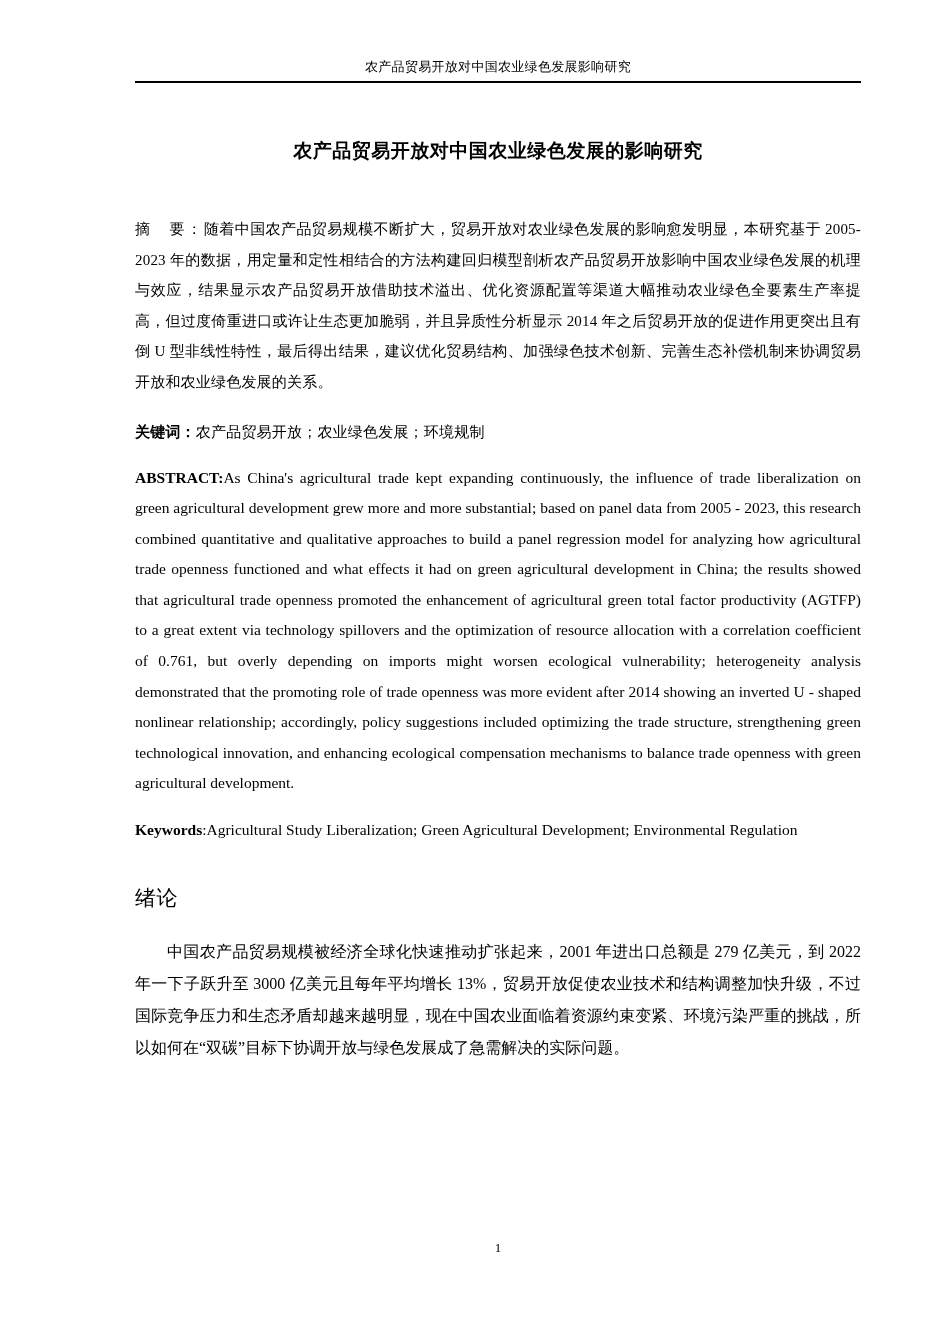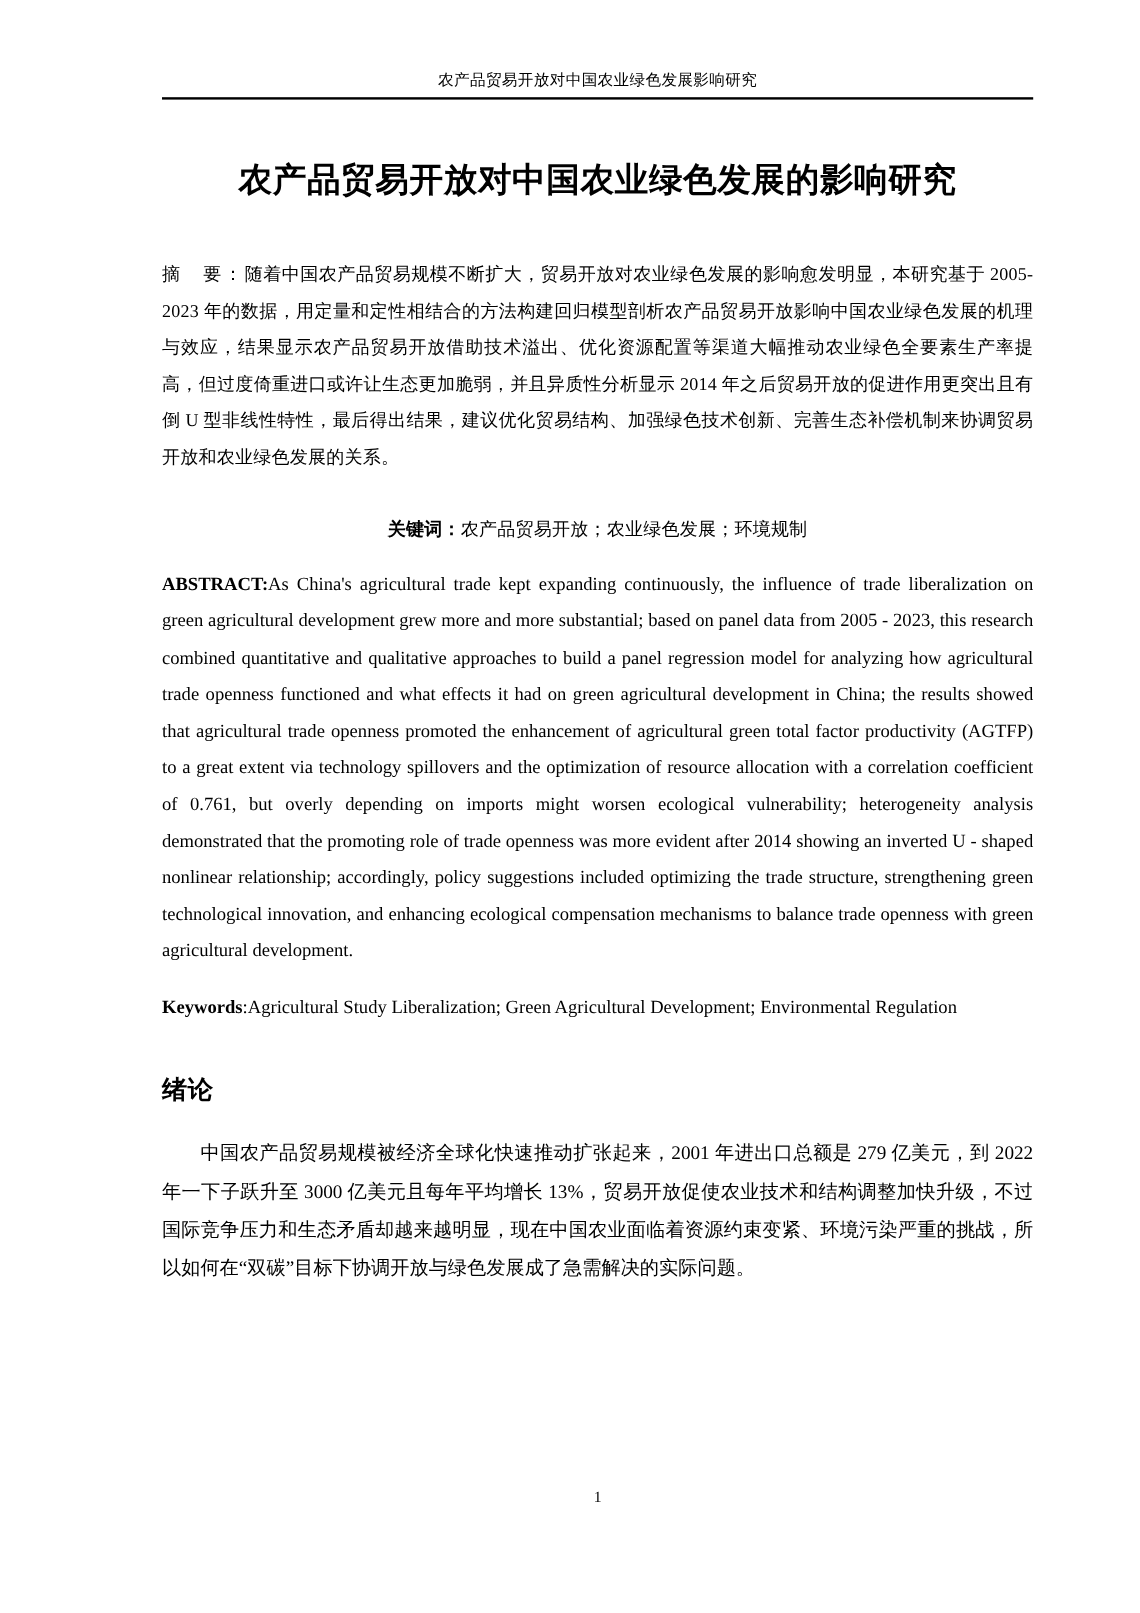--- a/index.html
+++ b/index.html
@@ -50,21 +50,21 @@
     position: absolute;
     left: 135px;
     top: 112px;
     width: 726px;
   }
 
   
   .cn-title {
     font-family: "DejaVu Sans", "Liberation Sans", sans-serif;
     font-weight: bold;
-    font-size: 28px;
+    font-size: 19px;
     line-height: 40px;
     text-align: center;
     letter-spacing: 0.5px;
     margin-top: 18px;
     margin-bottom: 0;
   }
 
   
   .cn-abstract {
     font-family: "Liberation Serif", "DejaVu Serif", serif;
@@ -77,23 +77,22 @@
   }
   .cn-abstract .lead {
     font-weight: normal;
     letter-spacing: 2px;
   }
 
   .cn-keywords {
     font-family: "Liberation Serif", "DejaVu Serif", serif;
     font-size: 15px;
     line-height: 30.5px;
-    margin-top: 30px;
+    margin-top: 20px;
     letter-spacing: 0.2px;
-    text-align: center;
   }
   .cn-keywords .lead {
     font-weight: bold;
   }
 
   
   .en-title {
     font-family: "Liberation Serif", "DejaVu Serif", serif;
     font-weight: bold;
     font-size: 20px;
@@ -119,21 +118,21 @@
     font-family: "Liberation Serif", "DejaVu Serif", serif;
     font-size: 15.5px;
     line-height: 30.6px;
     text-align: justify;
     margin-top: 0;
   }
 
   
   .section-heading {
     font-family: "DejaVu Sans", "Liberation Sans", sans-serif;
-    font-weight: bold;
+    font-weight: normal;
     font-size: 21px;
     line-height: 34px;
     margin-top: 36px;
     letter-spacing: 0.5px;
   }
 
   
   .body-para {
     font-family: "Liberation Serif", "DejaVu Serif", serif;
     font-size: 16px;

